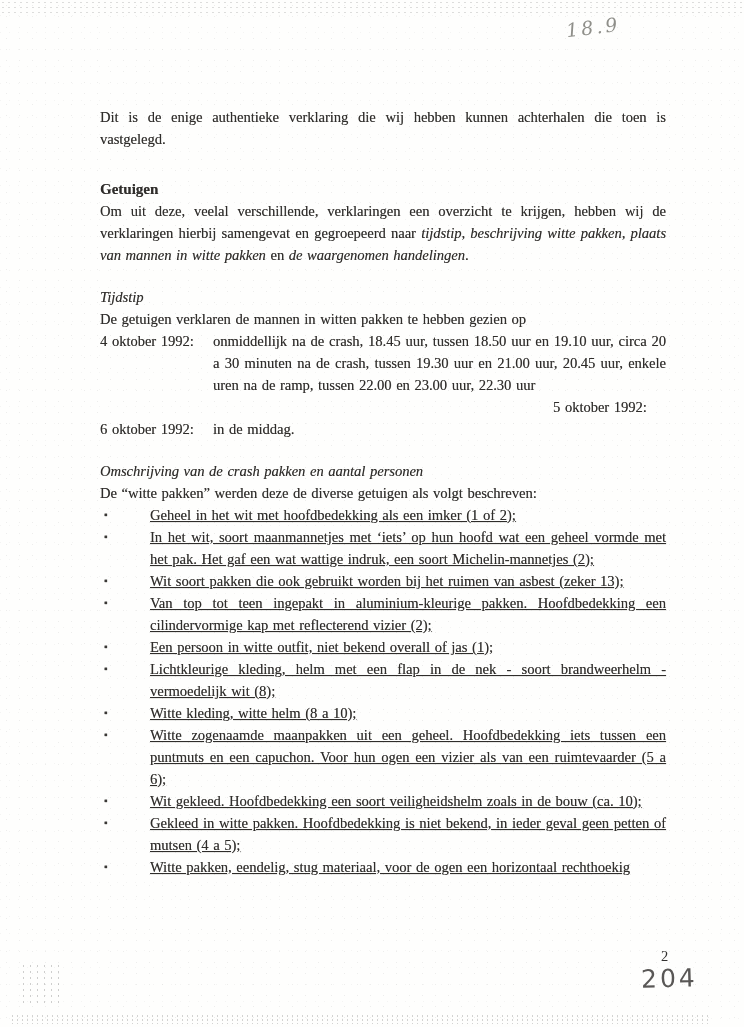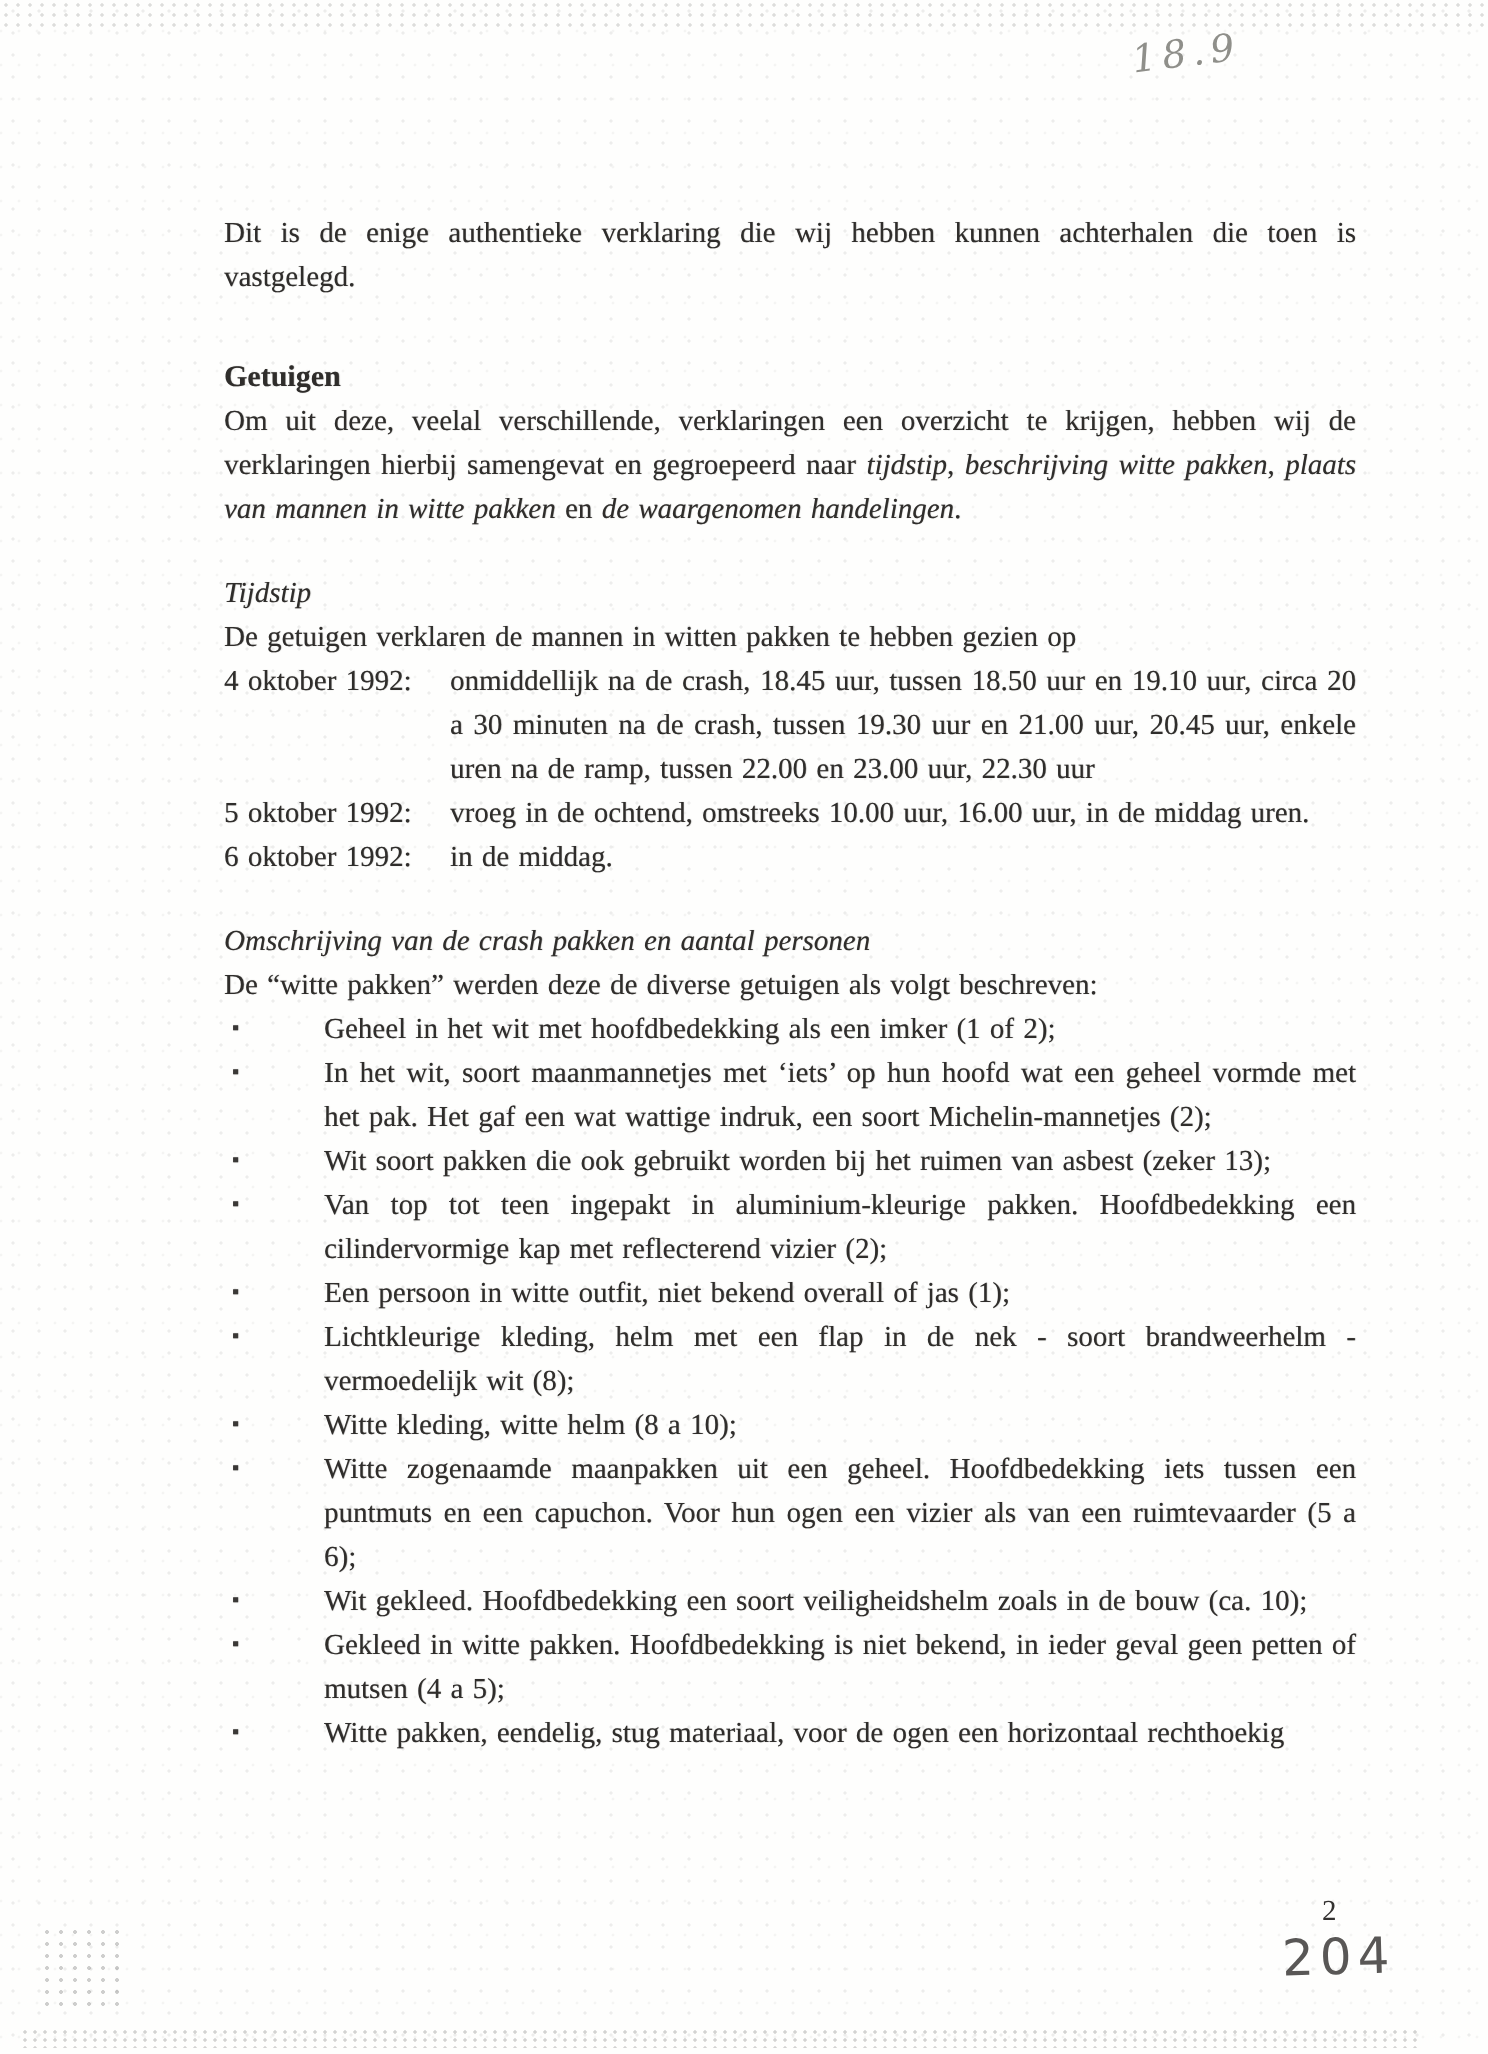--- a/index.html
+++ b/index.html
@@ -40,21 +40,21 @@
   .annotation-top {
     position: absolute; left: 566px; top: 16px;
     font-family: "DejaVu Serif", serif;
     font-style: italic;
     font-size: 19px;
     letter-spacing: 3px;
     color: #8f8f8a;
     transform: rotate(-7deg);
   }
   .content {
-    position: absolute; left: 112px; top: 106px; width: 566px;
+    position: absolute; left: 100px; top: 106px; width: 566px;
     font-size: 14.5px; line-height: 22px;
     word-spacing: 1px;
     text-shadow: 0.2px 0.2px 0.4px rgba(55,52,50,.55);
   }
   .para { margin: 0; text-align: justify; }
   .h-bold {
     margin: 28px 0 0 0; font-size: 15px; font-weight: bold; line-height: 22px;
   }
   .h-italic {
     margin: 20px 0 0 0; font-size: 14.5px; font-weight: normal; font-style: italic; line-height: 22px;
@@ -66,21 +66,21 @@
   .tdate { width: 113px; flex: 0 0 113px; }
   .tdesc { flex: 1; text-align: justify; font-family: Liberation Serif, serif; }
   .bullets { margin: 0; }
   .brow { display: flex; }
   .bmark {
     width: 50px; flex: 0 0 50px;
     font-size: 10px; line-height: 22px;
     padding-left: 4px; box-sizing: border-box;
     color: #3a3836;
   }
-  .btext { flex: 1; text-align: justify; }
+  .btext { flex: 1; text-align: justify; text-decoration: underline; }
   .pagenum {
     position: absolute; left: 661px; top: 948px;
     font-size: 14.5px; color: #333130;
   }
   .handnum {
     position: absolute; left: 641px; top: 964px;
     font-family: "DejaVu Sans", sans-serif;
     font-size: 25px; letter-spacing: 3px;
     color: #3d3b39;
     transform: rotate(-1.5deg);
@@ -109,21 +109,20 @@
     <div class="h-italic">Tijdstip</div>
     <p class="intro-line">De getuigen verklaren de mannen in witten pakken te hebben gezien op</p>
 
     <div class="timeline">
       <div class="trow">
         <div class="tdate">4 oktober 1992:</div>
         <div class="tdesc">onmiddellijk na de crash, 18.45 uur, tussen 18.50 uur en 19.10 uur, circa 20 a 30 minuten na de crash, tussen 19.30 uur en 21.00 uur, 20.45 uur, enkele uren na de ramp, tussen 22.00 en 23.00 uur, 22.30 uur</div>
       </div>
       <div class="trow">
         <div class="tdate">5 oktober 1992:</div>
-        <div class="tdesc">vroeg in de ochtend, omstreeks 10.00 uur, 16.00 uur, in de middag uren.</div>
       </div>
       <div class="trow">
         <div class="tdate">6 oktober 1992:</div>
         <div class="tdesc">in de middag.</div>
       </div>
     </div>
 
     <div class="h-italic">Omschrijving van de crash pakken en aantal personen</div>
     <p class="intro-line">De “witte pakken” werden deze de diverse getuigen als volgt beschreven:</p>
 

